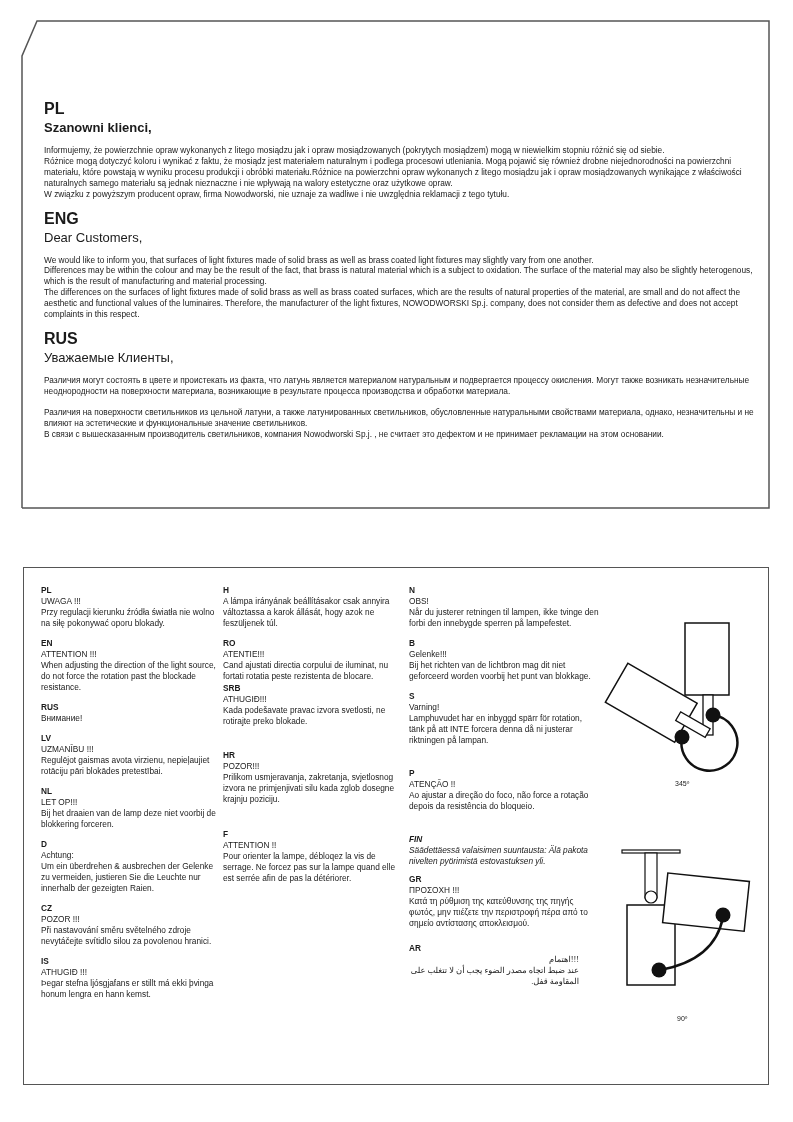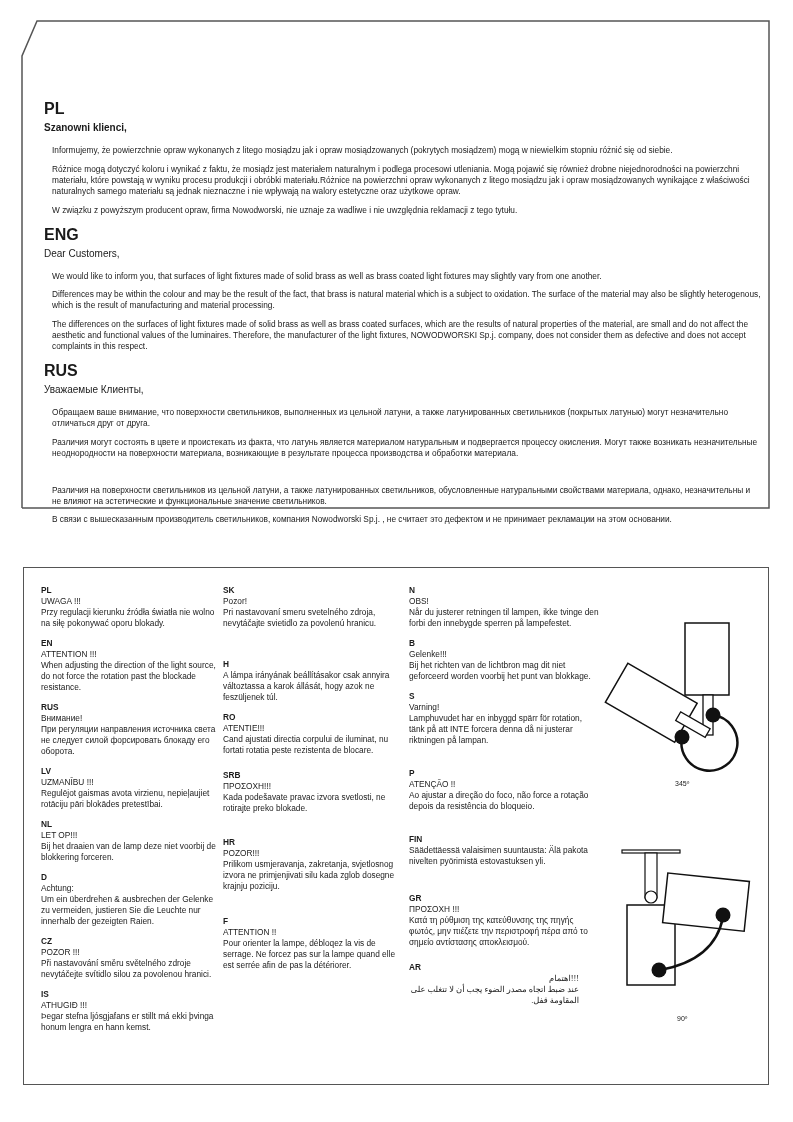--- a/index.html
+++ b/index.html
@@ -2,23 +2,23 @@
 <html><head>
 <meta charset="utf-8">
 <style>
   html, body { margin:0; padding:0; background:#fff; }
   body { width:793px; height:1122px; position:relative; overflow:hidden; font-family:"Liberation Sans", sans-serif; color:#1a1a1a; }
 
   
   .top-frame { position:absolute; left:0; top:0; width:793px; height:520px; pointer-events:none; }
   .top-content { position:absolute; left:44px; top:100px; width:725px; }
   .h-lang { font-weight:bold; font-size:16px; margin:0 0 4px 0; line-height:18px; }
-  .greet { font-size:10px; line-height:11px; margin:0 0 12px 0; }
+  .greet { font-size:13px; line-height:11px; margin:0 0 12px 0; }
   .greet.bold { font-weight:bold; }
-  .para { font-size:8.3px; line-height:10.9px; margin:8px; }
+  .para { font-size:8.3px; line-height:10.9px; margin:0; }
   .section { margin-bottom:10px; }
   .gap { height:10px; }
 
   
   .bottom-frame { position:absolute; left:23px; top:567px; width:746px; height:518px; border:1.5px solid #555; box-sizing:border-box; }
   .col { position:absolute; top:585px; font-size:8.3px; line-height:11px; }
   .col1 { left:41px; width:175px; }
   .col2 { left:223px; width:180px; }
   .col3 { left:409px; width:190px; }
   .note { margin-bottom:9px; }
@@ -48,21 +48,20 @@
   <div class="section">
     <div class="h-lang">ENG</div>
     <div class="greet">Dear Customers,</div>
     <p class="para">We would like to inform you, that surfaces of light fixtures made of solid brass as well as brass coated light fixtures may slightly vary from one another.</p>
     <p class="para">Differences may be within the colour and may be the result of the fact, that brass is natural material which is a subject to oxidation. The surface of the material may also be slightly heterogenous, which is the result of manufacturing and material processing.</p>
     <p class="para">The differences on the surfaces of light fixtures made of solid brass as well as brass coated surfaces, which are the results of natural properties of the material, are small and do not affect the aesthetic and functional values of the luminaires. Therefore, the manufacturer of the light fixtures, NOWODWORSKI Sp.j. company, does not consider them as defective and does not accept complaints in this respect.</p>
   </div>
   <div class="section">
     <div class="h-lang">RUS</div>
     <div class="greet">Уважаемые Клиенты,</div>
-    <p class="para">Обращаем ваше внимание, что поверхности светильников, выполненных из цельной латуни, а также латунированных светильников (покрытых латунью) могут незначительно отличаться друг от друга.</p>
     <p class="para">Различия могут состоять в цвете и проистекать из факта, что латунь является материалом натуральным и подвергается процессу окисления. Могут также возникать незначительные неоднородности на поверхности материала, возникающие в результате процесса производства и обработки материала.</p>
     <div class="gap"></div>
     <p class="para">Различия на поверхности светильников из цельной латуни, а также латунированных светильников, обусловленные натуральными свойствами материала, однако, незначительны и не влияют на эстетические и функциональные значение светильников.</p>
     <p class="para">В связи с вышесказанным производитель светильников, компания Nowodworski Sp.j. , не считает это дефектом и не принимает рекламации на этом основании.</p>
   </div>
 </div>
 
 <div class="bottom-frame"></div>
 
 <div class="col col1">
@@ -72,21 +71,20 @@
       <div class="text">Przy regulacji kierunku źródła światła nie wolno na siłę pokonywać oporu blokady.</div>
     </div>
     <div class="note">
       <div class="code">EN</div>
       <div class="alert">ATTENTION !!!</div>
       <div class="text">When adjusting the direction of the light source, do not force the rotation past the blockade resistance.</div>
     </div>
     <div class="note">
       <div class="code">RUS</div>
       <div class="alert">Внимание!</div>
-      <div class="text">При регуляции направления источника света не следует силой форсировать блокаду его оборота.</div>
     </div>
     <div class="note">
       <div class="code">LV</div>
       <div class="alert">UZMANĪBU !!!</div>
       <div class="text">Regulējot gaismas avota virzienu, nepieļaujiet rotāciju pāri blokādes pretestībai.</div>
     </div>
     <div class="note">
       <div class="code">NL</div>
       <div class="alert">LET OP!!!</div>
       <div class="text">Bij het draaien van de lamp deze niet voorbij de blokkering forceren.</div>
@@ -101,37 +99,32 @@
       <div class="alert">POZOR !!!</div>
       <div class="text">Při nastavování směru světelného zdroje nevytáčejte svítidlo silou za povolenou hranici.</div>
     </div>
     <div class="note">
       <div class="code">IS</div>
       <div class="alert">ATHUGIÐ !!!</div>
       <div class="text">Þegar stefna ljósgjafans er stillt má ekki þvinga honum lengra en hann kemst.</div>
     </div>
   </div>
 <div class="col col2">
-    <div class="note" style="margin-bottom: 30px;">
-      <div class="code">SK</div>
-      <div class="alert">Pozor!</div>
-      <div class="text">Pri nastavovaní smeru svetelného zdroja, nevytáčajte svietidlo za povolenú hranicu.</div>
-    </div>
     <div class="note">
       <div class="code">H</div>
       <div class="text">A lámpa irányának beállításakor csak annyira változtassa a karok állását, hogy azok ne feszüljenek túl.</div>
     </div>
-    <div class="note" style="margin-bottom: 14px;">
+    <div class="note" style="margin-bottom: 1px;">
       <div class="code">RO</div>
       <div class="alert">ATENTIE!!!</div>
       <div class="text">Cand ajustati directia corpului de iluminat, nu fortati rotatia peste rezistenta de blocare.</div>
     </div>
     <div class="note" style="margin-bottom: 23px;">
       <div class="code">SRB</div>
-      <div class="alert">ΠΡΟΣΟΧΗ!!!</div>
+      <div class="alert">ATHUGIÐ!!!</div>
       <div class="text">Kada podešavate pravac izvora svetlosti, ne rotirajte preko blokade.</div>
     </div>
     <div class="note" style="margin-bottom: 24px;">
       <div class="code">HR</div>
       <div class="alert">POZOR!!!</div>
       <div class="text">Prilikom usmjeravanja, zakretanja, svjetlosnog izvora ne primjenjivati silu kada zglob dosegne krajnju poziciju.</div>
     </div>
     <div class="note">
       <div class="code">F</div>
       <div class="alert">ATTENTION !!</div>
@@ -152,21 +145,21 @@
     <div class="note" style="margin-bottom: 22px;">
       <div class="code">S</div>
       <div class="alert">Varning!</div>
       <div class="text">Lamphuvudet har en inbyggd spärr för rotation, tänk på att INTE forcera denna då ni justerar riktningen på lampan.</div>
     </div>
     <div class="note" style="margin-bottom: 22px;">
       <div class="code">P</div>
       <div class="alert">ATENÇÃO !!</div>
       <div class="text">Ao ajustar a direção do foco, não force a rotação depois da resistência do bloqueio.</div>
     </div>
-    <div class="note" style="margin-bottom: 26px;">
+    <div class="note" style="margin-bottom: 7px; font-style: italic;">
       <div class="code">FIN</div>
       <div class="text">Säädettäessä valaisimen suuntausta: Älä pakota nivelten pyörimistä estovastuksen yli.</div>
     </div>
     <div class="note" style="margin-bottom: 14px;">
       <div class="code">GR</div>
       <div class="alert">ΠΡΟΣΟΧΗ !!!</div>
       <div class="text">Κατά τη ρύθμιση της κατεύθυνσης της πηγής φωτός, μην πιέζετε την περιστροφή πέρα από το σημείο αντίστασης αποκλεισμού.</div>
     </div>
     <div class="note">
       <div class="code">AR</div>

